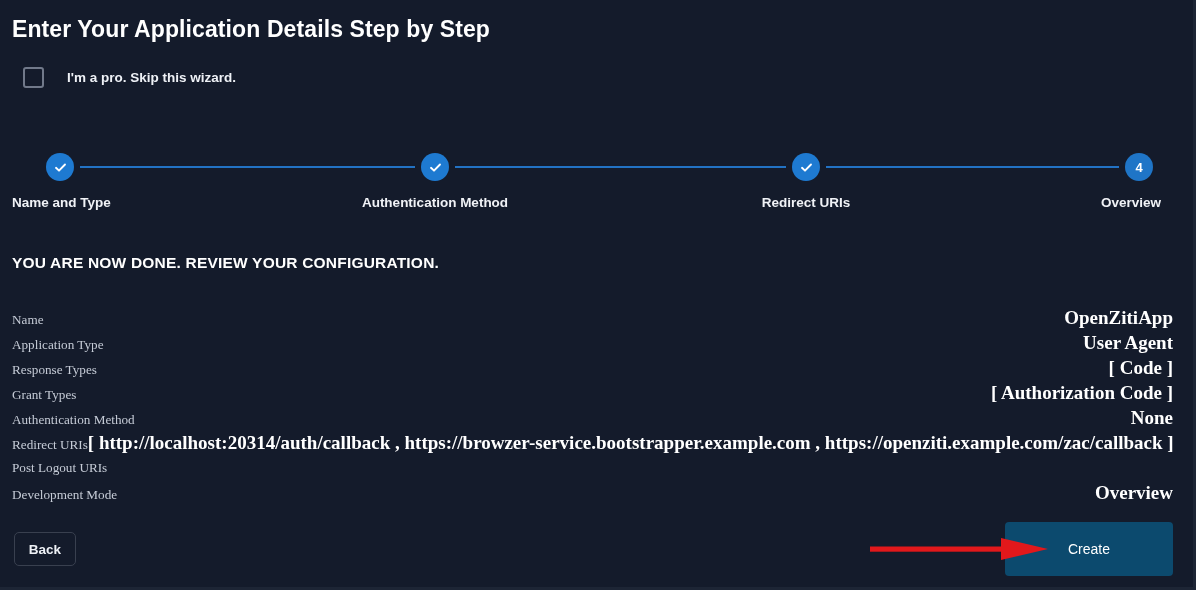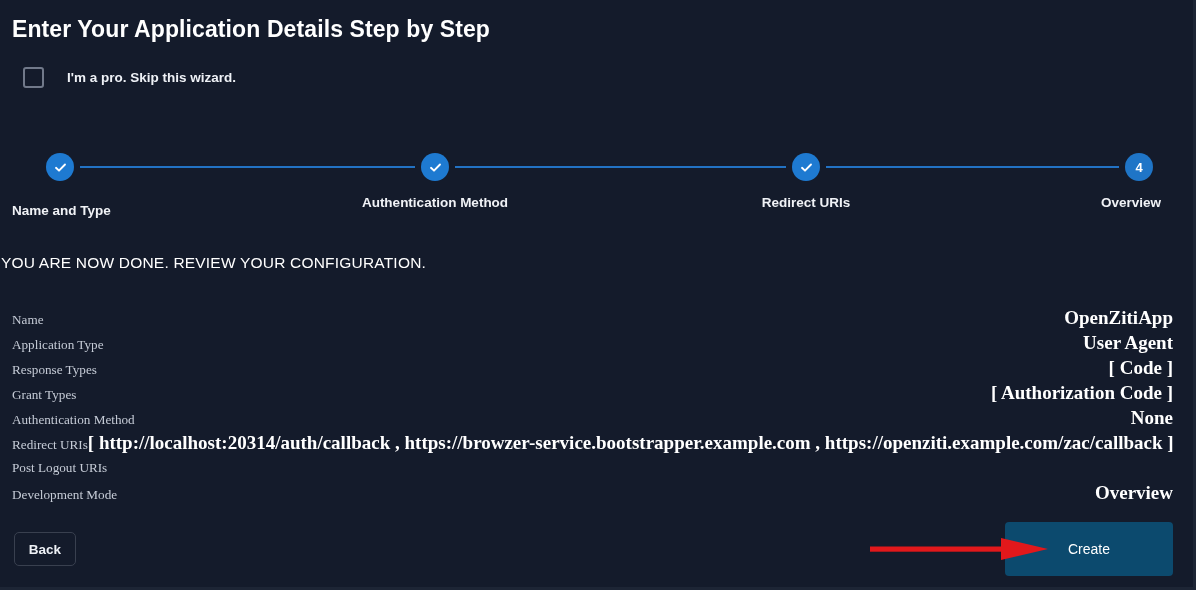--- a/index.html
+++ b/index.html
@@ -97,31 +97,31 @@
     line-height: 1;
   }
   .step-label {
     position: absolute;
     top: 45px;
     font-size: 13.5px;
     font-weight: 700;
     color: #f0f2f6;
     white-space: nowrap;
   }
-  .step-label.align-left  { left: -48px; margin-top: 8px; }
+  .step-label.align-left  { left: -48px; }
   .step-label.align-mid   { left: 50%; transform: translateX(-50%); }
   .step-label.align-right { right: -22px; }
 
   
   .review-heading {
     position: absolute;
-    left: 1px;
+    left: 12px;
     top: 254px;
     font-size: 15.5px;
-    font-weight: 400;
+    font-weight: 700;
     color: #ffffff;
     letter-spacing: 0.2px;
     white-space: nowrap;
   }
   .summary {
     position: absolute;
     left: 12px;
     top: 305px;
     width: 1161px;
     font-family: Liberation Serif, serif;

